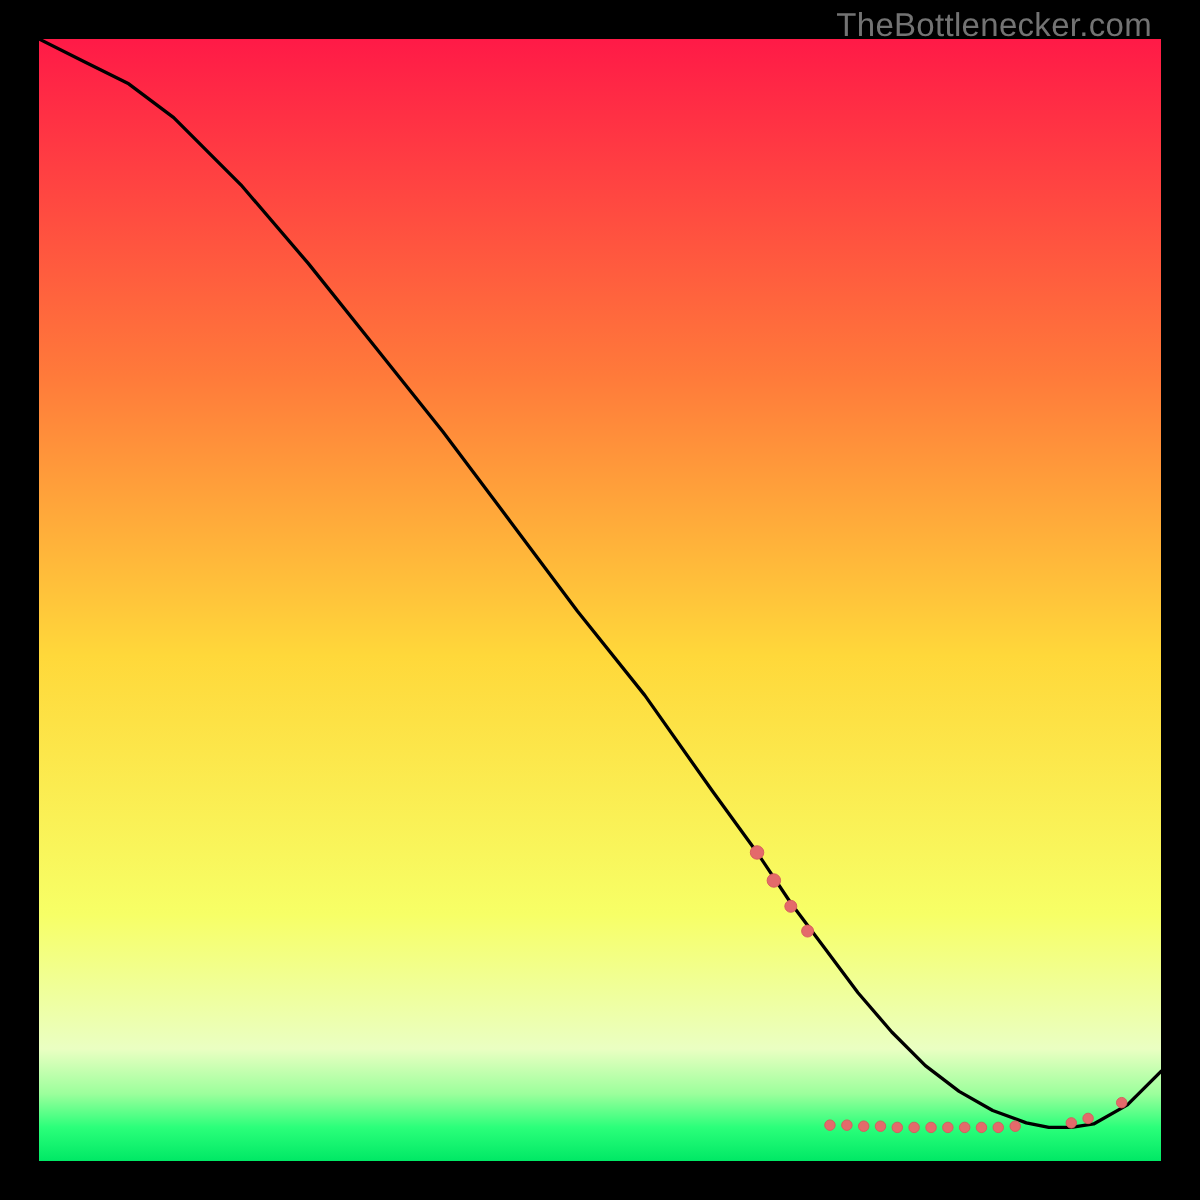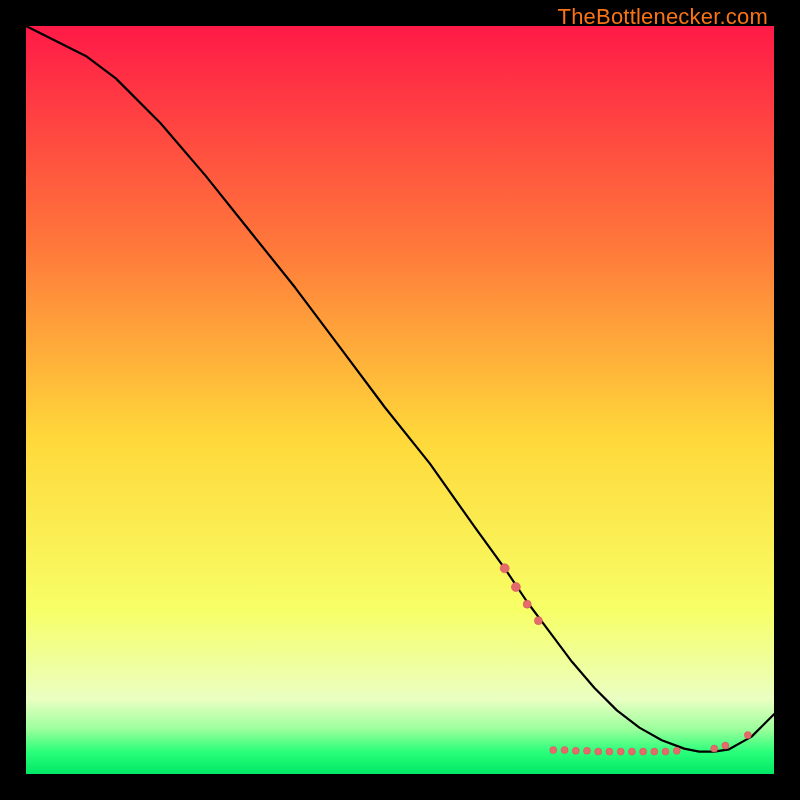--- a/index.html
+++ b/index.html
@@ -23,21 +23,21 @@
     position: absolute;
     left: 0;
     top: 0;
     width: 748px;
     height: 748px;
   }
   .watermark {
     position: absolute;
     top: 4px;
     right: 32px;
-    color: #f97316;
+    color: #737373;
     font-size: 22px;
     letter-spacing: 0.2px;
     font-weight: 400;
     user-select: none;
   }
   svg { display: block; }
 </style>
 </head>
 <body>
 

